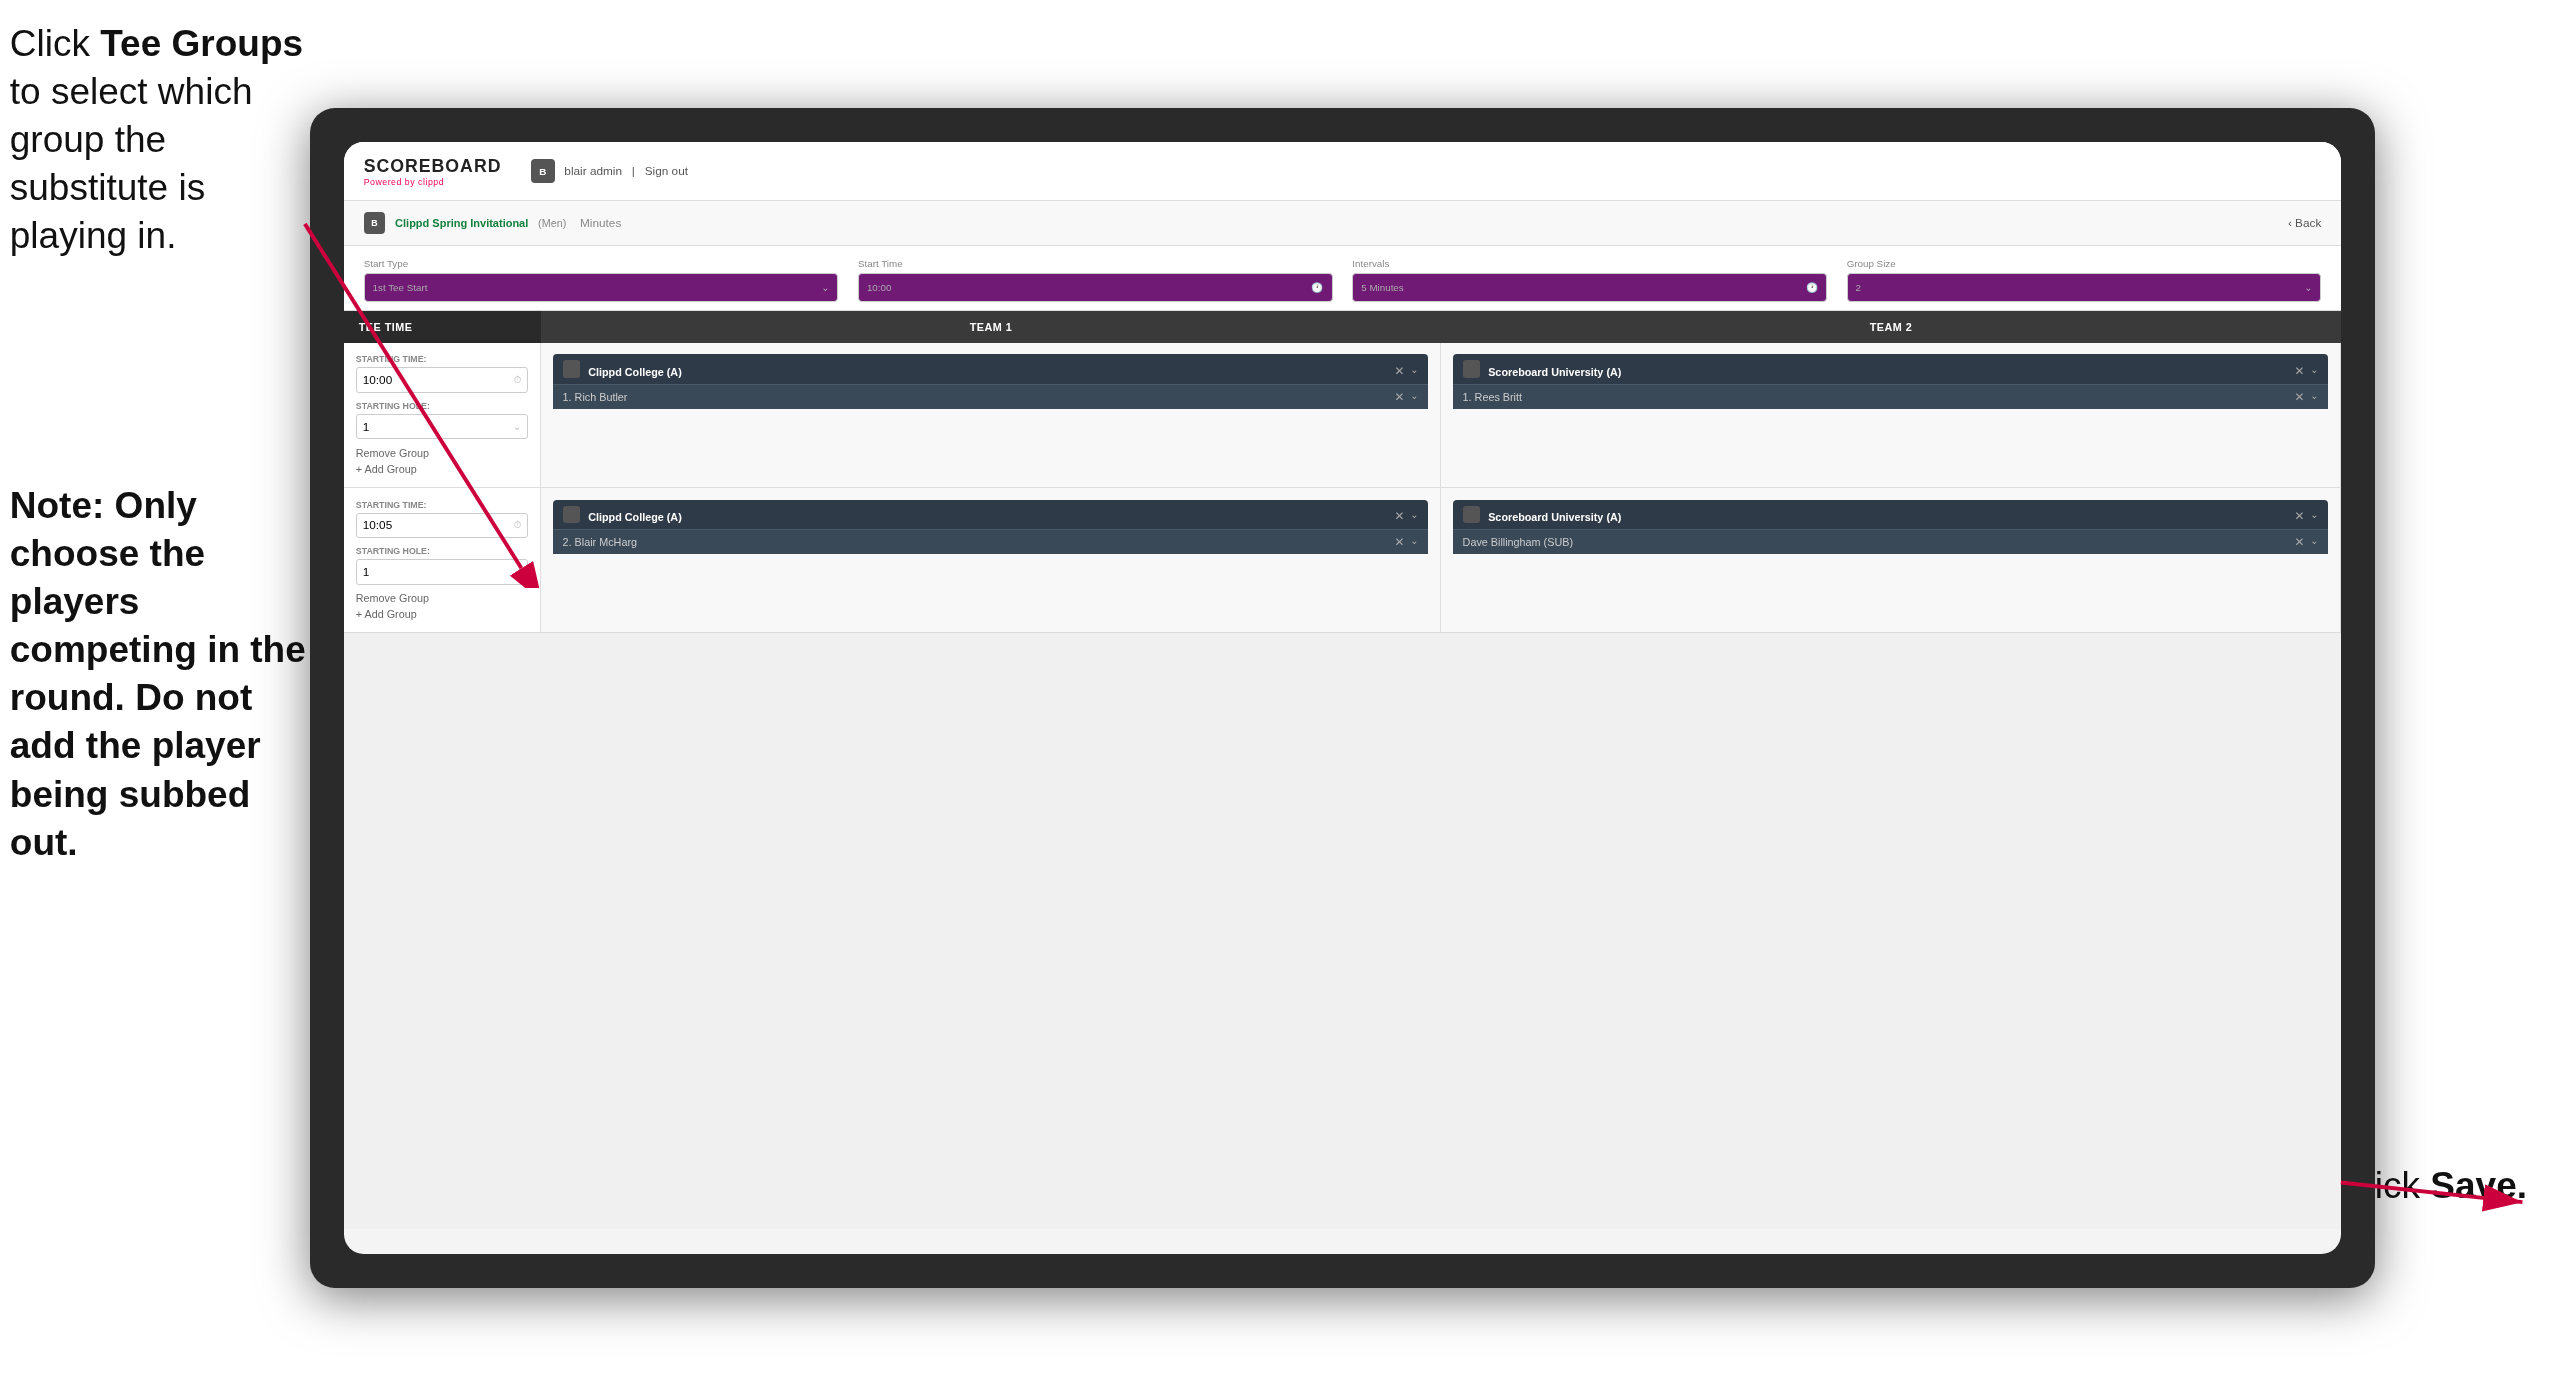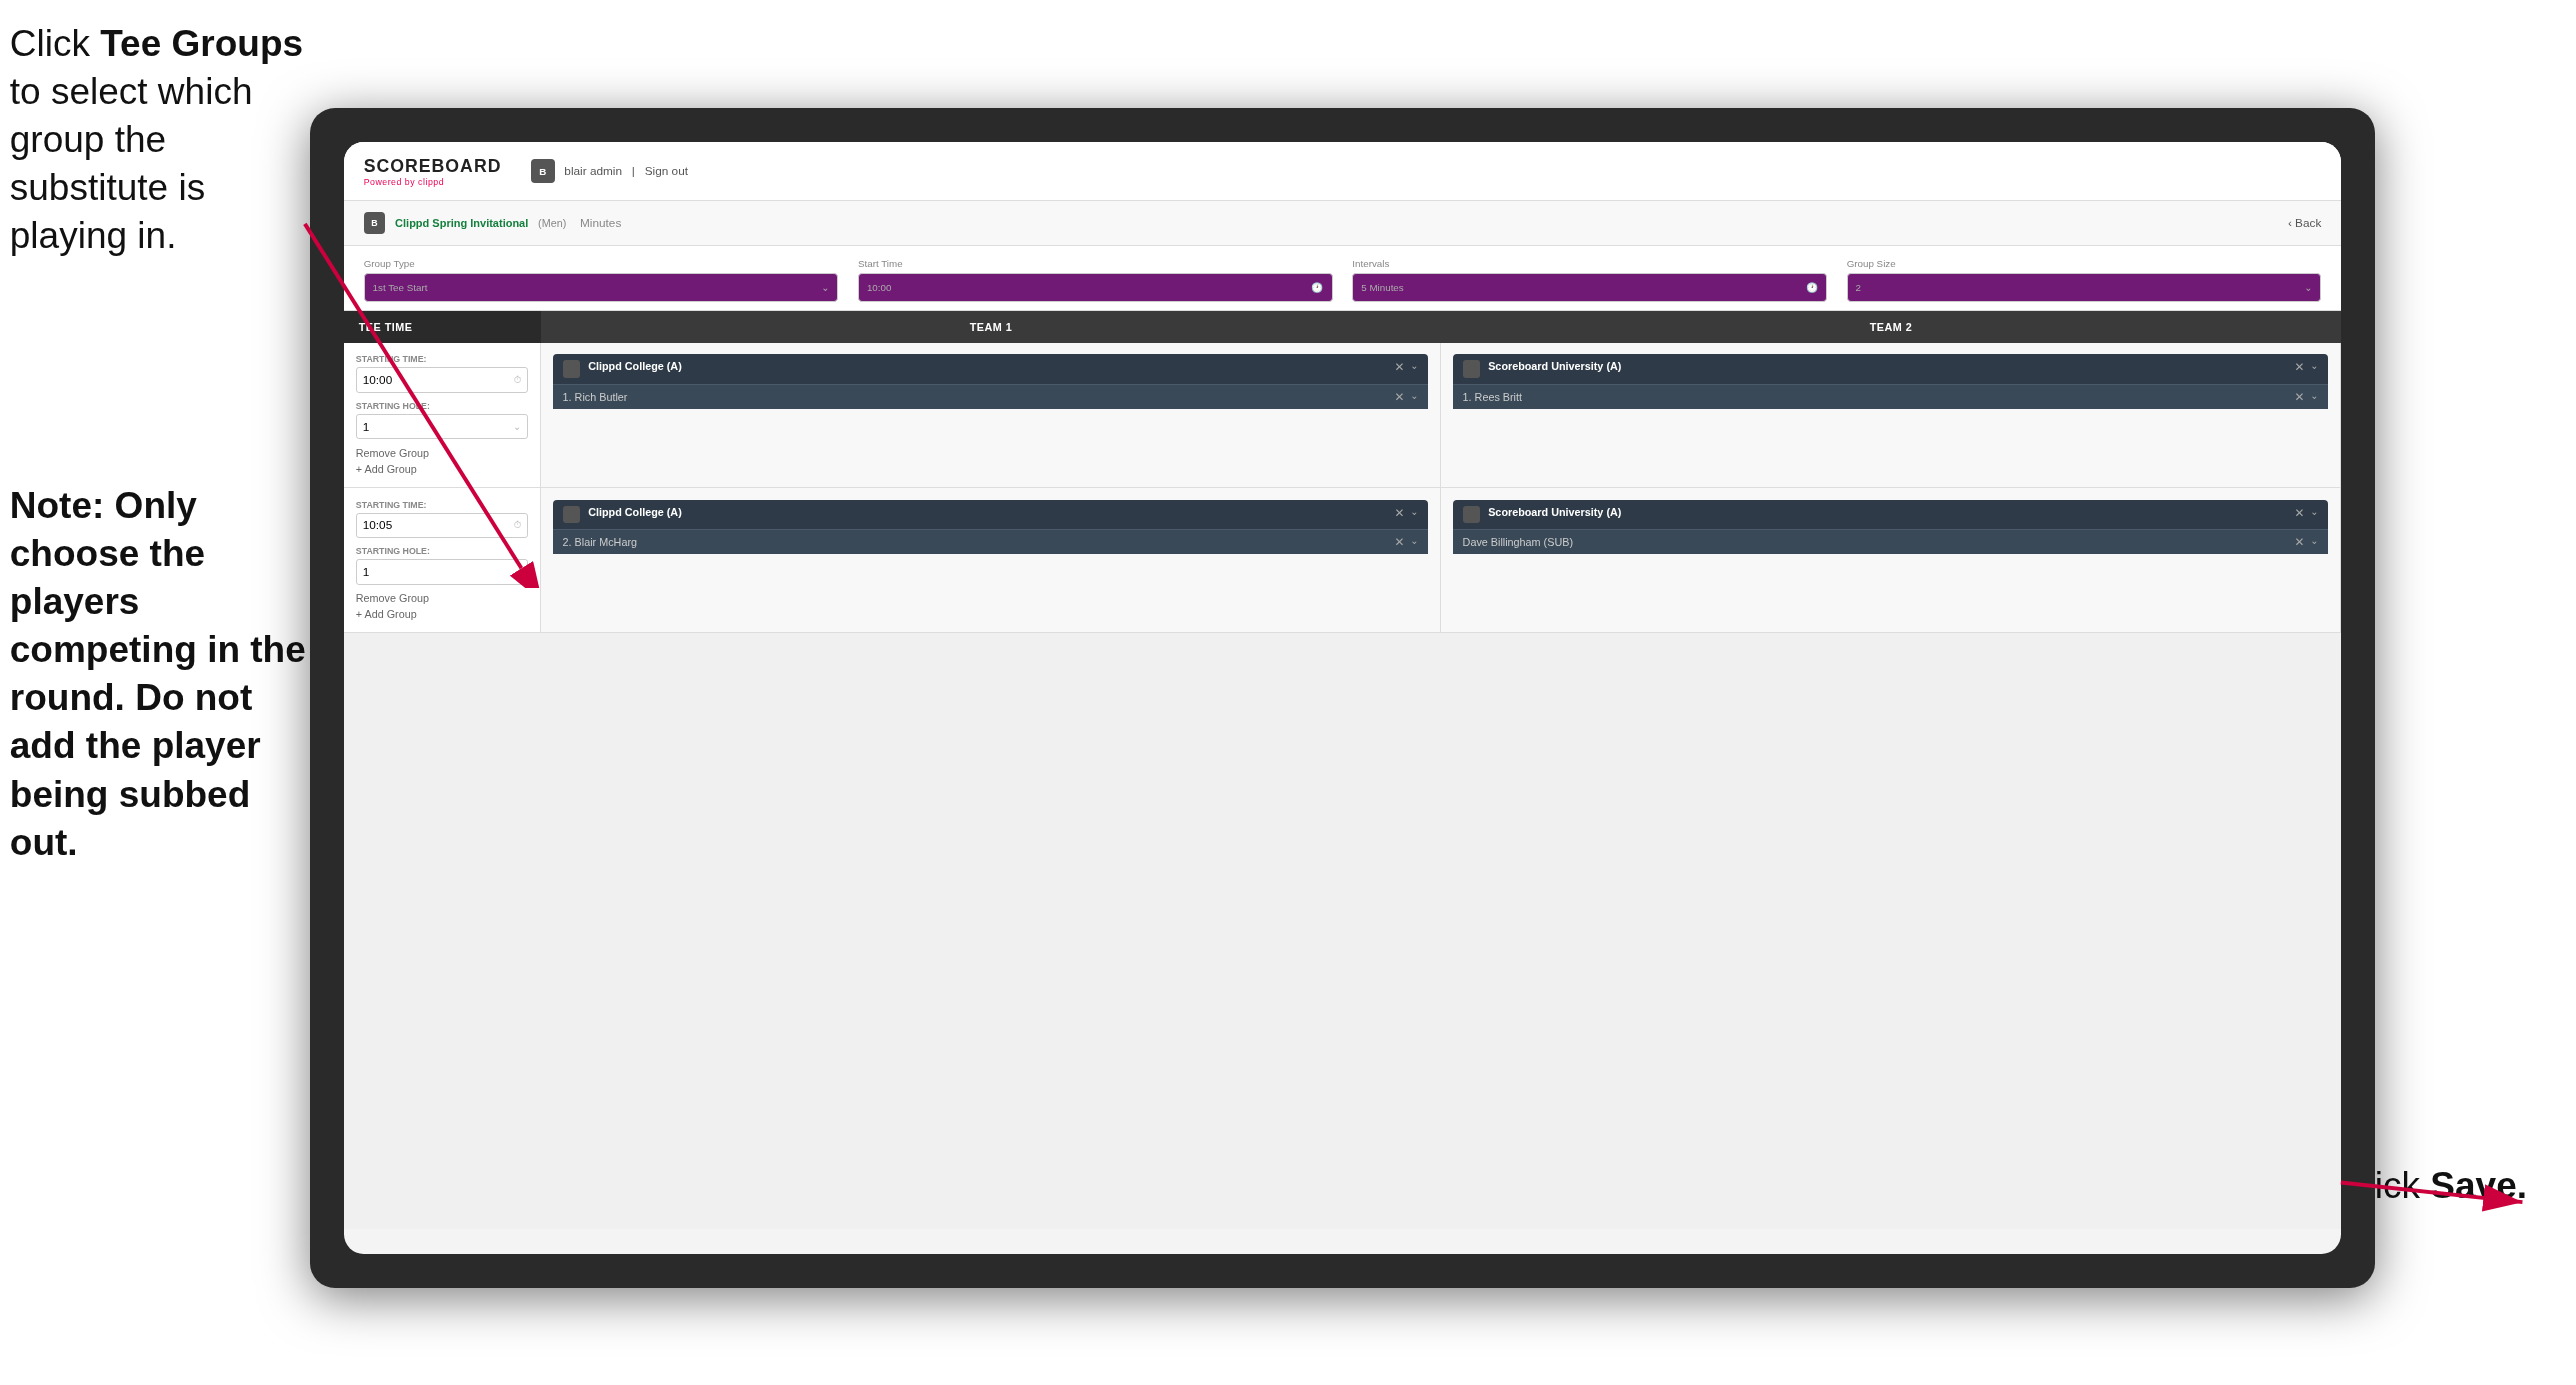--- a/index.html
+++ b/index.html
@@ -286,21 +286,21 @@
       background: #f8f8f8;
       border-right: 1px solid #ddd;
     }
     .team-card {
       background: #2e3a47;
       border-radius: 3.9px;
       margin-bottom: 5.9px;
     }
     .team-card-header {
       display: flex;
-      align-items: flex-start;
+      align-items: flex-end;
       padding: 5.9px 9.8px;
       gap: 7.9px;
     }
     .team-card-badge {
       width: 17.7px;
       height: 17.7px;
       background: #555;
       border-radius: 2.9px;
       flex-shrink: 0;
     }
@@ -420,21 +420,21 @@
     <div class="sub-header">
       <div class="sub-header-badge">B</div>
       <span class="sub-header-title">Clippd Spring Invitational</span>
       <span class="sub-header-tag">(Men)</span>
       <span class="sub-header-hosting">Minutes</span>
       <span class="sub-header-back">‹ Back</span>
     </div>
 
     <div class="settings-row">
       <div class="settings-group">
-        <div class="settings-label">Group Type</div>
+        <div class="settings-label">Start Type</div>
         <div class="settings-input">
           <span>1st Tee Start</span>
           <span>⌄</span>
         </div>
       </div>
       <div class="settings-group">
         <div class="settings-label">Start Time</div>
         <div class="settings-input">
           <span>10:00</span>
           <span>🕐</span>

